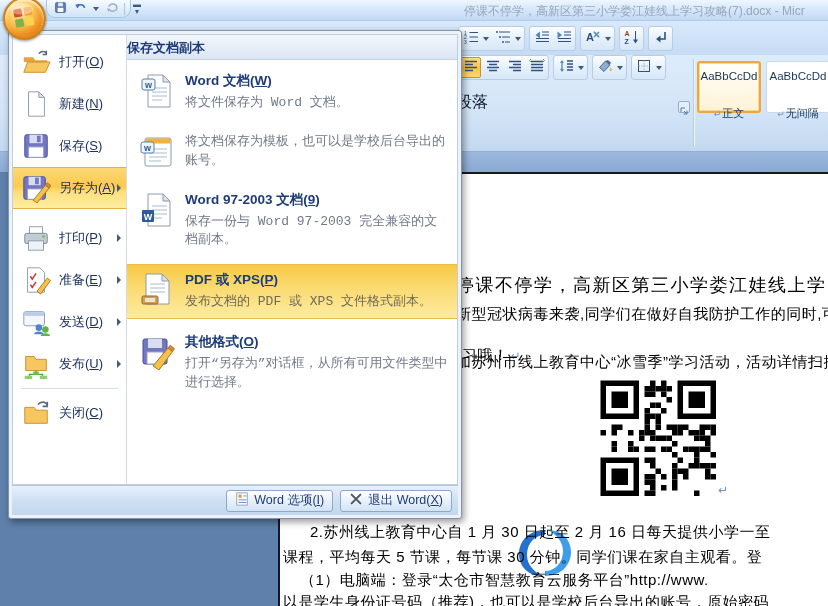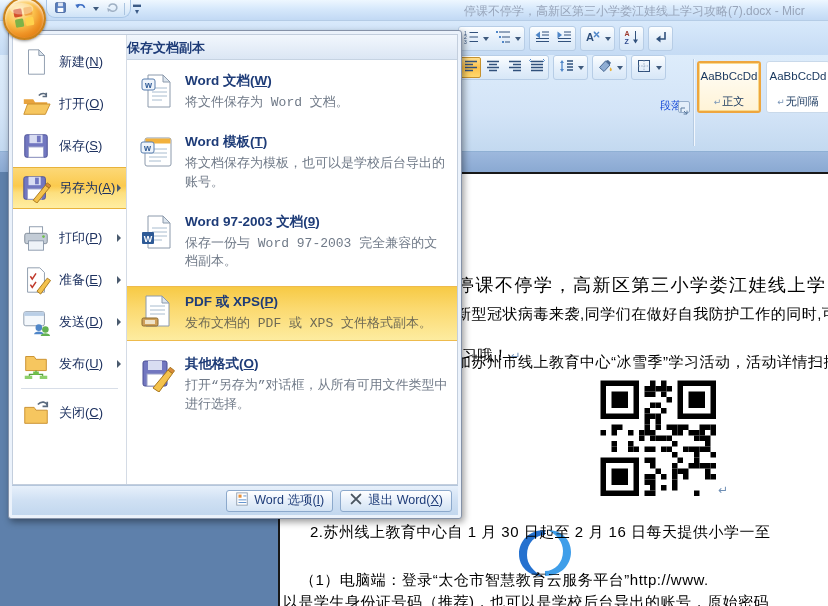--- a/index.html
+++ b/index.html
@@ -36,34 +36,34 @@
     background:linear-gradient(#ddecfb,#d3e4f7 60%,#c3d9f0); border-bottom:1px solid #8fb0d4; }
   .para-group { position:absolute; left:456px; top:0; width:236px; height:96px; }
   .btn-row { position:absolute; left:2px; display:flex; gap:4px; }
   .row1 { top:5px; } .row2 { top:34px; }
   .cluster { display:flex; align-items:center; border:1px solid #b7cde6; border-radius:3px;
     background:linear-gradient(#fcfeff,#e6f0fb 50%,#d7e7f7); padding:1px; gap:1px; }
   .rbtn { min-width:21px; height:21px; display:flex; align-items:center; justify-content:center; border-radius:2px; }
   .rbtn svg { width:16px; height:16px; }
   .rbtn.active { background:linear-gradient(#ffdf8d,#fcc14a 50%,#ffd96e); border:1px solid #c7922e; }
   .caret { width:0; height:0; border:3px solid transparent; border-top:4px solid #3f5a7d; margin:4px 2px 0 1px; }
-  .group-label-bar { position:absolute; left:0; bottom:4px; width:226px; text-align:right;
-    font-size:11px; color:#1d4ed8; }
+  .group-label-bar { position:absolute; left:0; bottom:4px; width:226px; text-align:left;
+    font-size:16px; color:#0f172a; }
   .dialog-launcher { position:absolute; right:2px; bottom:4px; width:12px; height:12px;
     border:1px solid #96aecb; border-radius:2px; background:#e3eefa; }
   .dialog-launcher svg { width:10px; height:10px; }
   .group-sep { position:absolute; left:693px; top:38px; bottom:6px; width:1px; background:#b6cbe2;
     box-shadow:1px 0 0 #f2f7fd; }
   .styles-group { position:absolute; left:697px; top:40px; display:flex; gap:5px; }
   .style-card { width:64px; height:52px; background:#fff; border:1px solid #c9d9ea; border-radius:3px;
     text-align:center; padding-top:8px; }
   .style-card.selected { border:2px solid #eea63e; padding-top:7px;
     background:linear-gradient(#fffef9,#fff3d6); box-shadow:0 0 0 1px #f8d98d inset; }
   .style-sample { font-size:11.5px; color:#17365d; }
-  .style-name { font-size:11px; color:#17365d; margin-top:12px; }
+  .style-name { font-size:11px; color:#17365d; margin-top:24px; }
   .style-name .pmark { color:#7a96b8; font-size:9px; margin-right:1px; }
 
   
   .doc-area { position:absolute; left:0; top:152px; width:828px; height:454px; background:#5e80ab; }
   .doc-topband { position:absolute; left:0; top:0; width:828px; height:20px;
     background:linear-gradient(#9db8dd,#8aa9d2); }
   .page { position:absolute; left:278px; top:20px; width:550px; height:434px; background:#fff;
     border-top:2px solid #181818; border-left:2px solid #181818; }
   .doc-line { position:absolute; white-space:nowrap; color:#000; font-size:15px; letter-spacing:.5px; }
   .doc-line.heading { font-size:18px; letter-spacing:1.5px; }
@@ -423,44 +423,45 @@
       <svg class="watermark" viewBox="0 0 66 54">
         <path d="M33 4 C17 4 7 15 7 28 C7 41 17 50 30 50 C21 45 15 38 15 29 C15 17 23 9 33 9 Z" fill="#1366cc"></path>
         <path d="M33 50 C49 50 59 39 59 26 C59 13 49 4 36 4 C45 9 51 16 51 25 C51 37 43 45 33 45 Z" fill="#2f96e8"></path>
       </svg>
     <div class="doc-line heading" style="left: 176px; top: 99px;"><span>停课不停学，高新区第三小学娄江娃线上学</span></div>
         <div class="doc-line" style="left: 176px; top: 131px;"><span>新型冠状病毒来袭,同学们在做好自我防护工作的同时,可以</span></div>
         <div class="doc-line" style="left: 182px; top: 172px;"><span>习哦！</span><span class="pmark">↵</span></div>
         <div class="doc-line" style="left: 176px; top: 179px;"><span>加苏州市线上教育中心“冰雪季”学习活动，活动详情扫描二</span></div>
         <div class="doc-line" style="left: 436px; top: 306px;"><span></span><span class="pmark">↵</span></div>
         <div class="doc-line" style="left: 30px; top: 349px;"><span>2.苏州线上教育中心自 1 月 30 日起至 2 月 16 日每天提供小学一至</span></div>
+        <div class="doc-line" style="left: 3px; top: 374px;"><span>课程，平均每天 5 节课，每节课 30 分钟。同学们课在家自主观看。登</span></div>
         <div class="doc-line" style="left: 20px; top: 397px;"><span>（1）电脑端：登录“太仓市智慧教育云服务平台”http://www.</span></div>
         <div class="doc-line" style="left: 3px; top: 419px;"><span>以是学生身份证号码（推荐)，也可以是学校后台导出的账号，原始密码</span></div>
       </div>
   </div>
 
   <div class="office-menu">
     <div class="menu-body">
       <div class="menu-left" id="menu-left">
           <div class="menu-item">
     <span class="mi-icon"><svg viewBox="0 0 32 32">
-                <path d="M8 3h11l6 6v20H8z" fill="#fff" stroke="#8c9aac"></path>
-                <path d="M19 3l6 6h-6z" fill="#dce5ee" stroke="#8c9aac"></path>
-              </svg></span>
-    <span class="mi-label"><span>新建(</span><span class="akey">N</span><span>)</span></span>
-
-  </div>
-          <div class="menu-item">
-    <span class="mi-icon"><svg viewBox="0 0 32 32">
                 <path d="M19 7c3-3.5 7-2.5 8-.5" fill="none" stroke="#5a6a7e" stroke-width="1.6"></path>
                 <path d="M27 4v4h-4" fill="none" stroke="#5a6a7e" stroke-width="1.6"></path>
                 <path d="M3 11h10l2 3h13v2H3z" fill="#e8a33d"></path>
                 <path d="M3 27l4-11h24l-5 11z" fill="#f6c65f" stroke="#c98f2d"></path>
               </svg></span>
     <span class="mi-label"><span>打开(</span><span class="akey">O</span><span>)</span></span>
+
+  </div>
+          <div class="menu-item">
+    <span class="mi-icon"><svg viewBox="0 0 32 32">
+                <path d="M8 3h11l6 6v20H8z" fill="#fff" stroke="#8c9aac"></path>
+                <path d="M19 3l6 6h-6z" fill="#dce5ee" stroke="#8c9aac"></path>
+              </svg></span>
+    <span class="mi-label"><span>新建(</span><span class="akey">N</span><span>)</span></span>
 
   </div>
           <div class="menu-item">
     <span class="mi-icon"><svg viewBox="0 0 32 32">
                 <rect x="4" y="4" width="24" height="24" rx="2" fill="#7277c0" stroke="#4a4f94"></rect>
                 <rect x="9" y="4" width="14" height="9" fill="#d9ddf2"></rect>
                 <rect x="17" y="5" width="4" height="7" fill="#7277c0"></rect>
                 <rect x="8" y="17" width="16" height="11" fill="#fff" stroke="#9aa0c8"></rect>
               </svg></span>
     <span class="mi-label"><span>保存(</span><span class="akey">S</span><span>)</span></span>
@@ -554,21 +555,20 @@
     <span class="si-icon"><svg viewBox="0 0 36 36">
                   <rect x="6" y="4" width="26" height="28" rx="2" fill="#fff" stroke="#8c9aac"></rect>
                   <rect x="6.5" y="4.5" width="25" height="5" fill="#f2b13d"></rect>
                   <g stroke="#a8bccf">
                     <path d="M10 15h18M10 19h18M10 23h18M10 27h12"></path>
                   </g>
                   <rect x="2" y="8" width="13" height="11" rx="2" fill="#eef4fb" stroke="#5a7fae"></rect>
                   <text x="8.5" y="16.5" font-size="9" text-anchor="middle" fill="#2e5a96" font-weight="bold">w</text>
                 </svg></span>
     <span>
-      <div class="si-title"><span>Word 模板(</span><span class="akey">T</span><span>)</span></div>
       <div class="si-desc">将文档保存为模板，也可以是学校后台导出的账号。</div>
     </span>
   </div>
             <div class="submenu-item">
     <span class="si-icon"><svg viewBox="0 0 36 36">
                   <path d="M9 2h15l7 7v25H9z" fill="#fff" stroke="#8c9aac"></path>
                   <path d="M24 2l7 7h-7z" fill="#dce5ee" stroke="#8c9aac"></path>
                   <g stroke="#a8bccf">
                     <path d="M13 14h15M13 18h15M13 22h15M13 26h10"></path>
                   </g>

